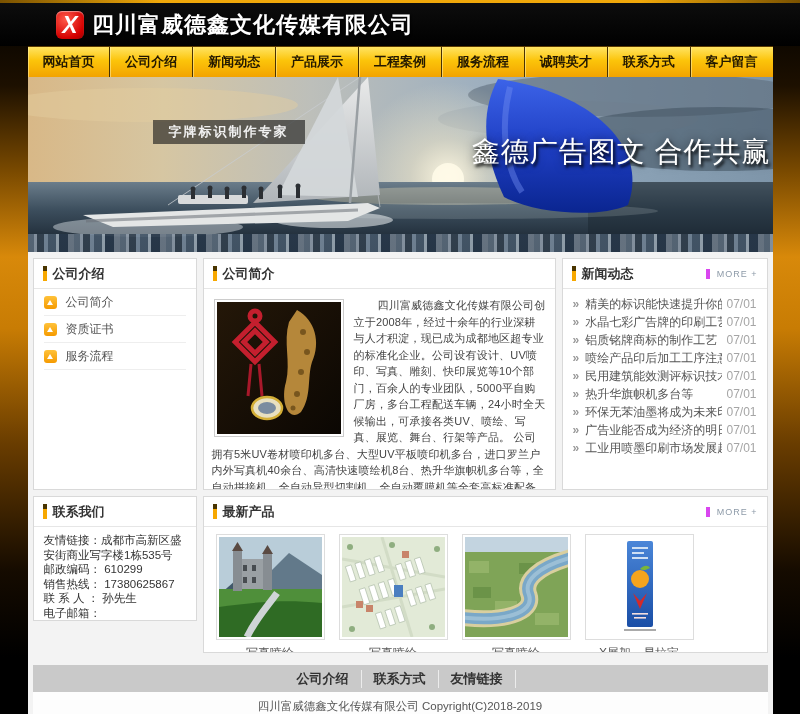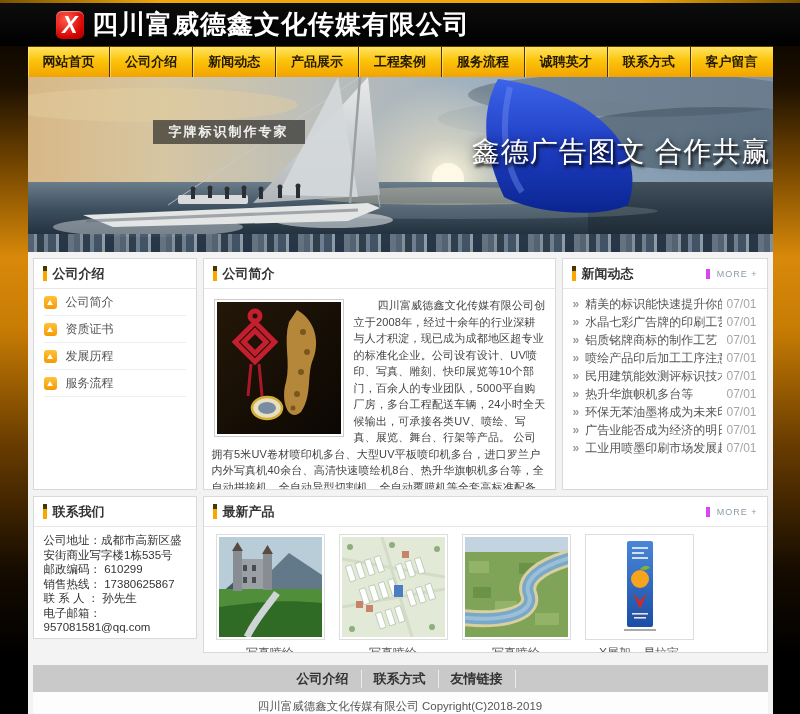--- a/index.html
+++ b/index.html
@@ -7,21 +7,21 @@
     width:800px;height:714px;overflow:hidden;
     font-family:"Liberation Sans","DejaVu Sans",sans-serif;
     background:linear-gradient(180deg,#000 0%,#1d1000 12%,#7a4a00 24%,#d8890a 36%,#c87c04 46%,#6a3d00 62%,#150b00 80%,#000 92%);
   }
   .top-line{height:3px;background:linear-gradient(90deg,#7a5200,#f0a80a 20%,#f0a80a 80%,#7a5200);}
   
   .header{height:43px;background:linear-gradient(180deg,#0d0d0d,#000);display:flex;align-items:center;padding-left:56px;box-sizing:border-box;}
   .logo{width:28px;height:28px;border-radius:6px;background:radial-gradient(circle at 35% 30%,#ff5a4a,#d40000 70%,#9c0000);
     color:#fff;font-weight:bold;font-style:italic;font-size:23px;line-height:28px;text-align:center;margin-right:8px;
     box-shadow:inset 0 1px 1px rgba(255,255,255,.5);}
-  .site-title{color:#fff;font-size:26px;font-weight:bold;letter-spacing:1px;text-shadow:1px 1px 2px #000;}
+  .site-title{color:#fff;font-size:22px;font-weight:bold;letter-spacing:1px;text-shadow:1px 1px 2px #000;}
   
   .wrap{width:745px;margin:0 auto;position:relative;}
   
   .nav{height:31px;display:flex;background:linear-gradient(180deg,#ffe463 0%,#fcc40a 45%,#f2a300 100%);border-top:1px solid #5a3a00;box-sizing:border-box;}
   .nav-item{flex:1;text-align:center;line-height:30px;font-size:13px;font-weight:bold;color:#231800;cursor:pointer;
     box-shadow:inset 1px 0 0 rgba(255,240,170,.55);}
   .nav-item + .nav-item{border-left:1px solid #4a3300;}
   
   .banner{height:175px;position:relative;overflow:hidden;background:#c2410c;padding-left:7px;}
   .banner svg{position:absolute;left:0;top:0;}
@@ -32,21 +32,21 @@
   .headline{position:absolute;right:2px;top:56px;color:#fff;font-size:28px;font-weight:normal;letter-spacing:1px;white-space:nowrap;
     text-shadow:2px 3px 3px rgba(0,0,0,.85),0 0 10px rgba(0,0,0,.5);}
   
   .content{background:#f3f3f3;padding:6px 5px 0 5px;box-sizing:border-box;}
   .row{display:flex;gap:6px;}
   .row2{margin-top:6px;}
   .box{background:#fff;border:1px solid #d9d9d9;box-sizing:border-box;overflow:hidden;}
   .col-side{width:164px;height:232px;}
   .col-mid{width:353px;height:232px;}
   .col-news{flex:1;height:232px;}
-  .col-contact{width:164px;height:143px;}
+  .col-contact{width:164px;height:125px;}
   .col-prod{flex:1;height:157px;}
   .box-hd{height:29px;display:flex;align-items:center;padding:0 9px;border-bottom:1px solid #e6e6e6;}
   .accent{width:4px;height:15px;margin-right:6px;background:linear-gradient(180deg,#4a3500 0 34%,#f7a800 34%);}
   .box-title{font-size:13px;font-weight:bold;color:#333;}
   .more{margin-left:auto;font-size:9px;color:#8d9aa8;letter-spacing:1px;border-left:4px solid #d946ef;padding-left:7px;cursor:pointer;}
   
   .side-item{display:flex;align-items:center;height:26px;margin:0 10px;border-bottom:1px solid #eee;font-size:12px;color:#555;cursor:pointer;}
   .side-ico{width:13px;height:13px;border-radius:3px;background:linear-gradient(180deg,#ffc23a,#f59a00);display:flex;align-items:center;justify-content:center;margin-right:9px;flex:0 0 13px;}
   .tri{width:0;height:0;border:3px solid transparent;border-bottom:5px solid #fff;margin-top:-3px;}
   
@@ -199,26 +199,20 @@
               <span>公司简介</span>
             </div>
 
             <div class="side-item">
               <span class="side-ico">
                 <i class="tri"></i>
               </span>
               <span>资质证书</span>
             </div>
 
-            <div class="side-item">
-              <span class="side-ico">
-                <i class="tri"></i>
-              </span>
-              <span>发展历程</span>
-            </div>
 
 
 
             <div class="side-item">
               <span class="side-ico">
                 <i class="tri"></i>
               </span>
               <span>服务流程</span>
             </div>
           </div>
@@ -331,21 +325,21 @@
 
     <div class="row row2">
 
       <div class="box col-contact">
         <div class="box-hd">
           <span class="accent"></span>
           <span class="box-title">联系我们</span>
         </div>
         <div class="contact-body">
 
-            <div>公司地址：成都市高新区盛安街商业写字楼1栋535号</div>
+            <div>友情链接：成都市高新区盛安街商业写字楼1栋535号</div>
 
             <div>邮政编码： 610299</div>
 
             <div>销售热线： 17380625867</div>
 
             <div>联 系 人 ： 孙先生</div>
 
 
             <div>电子邮箱：</div>
 

